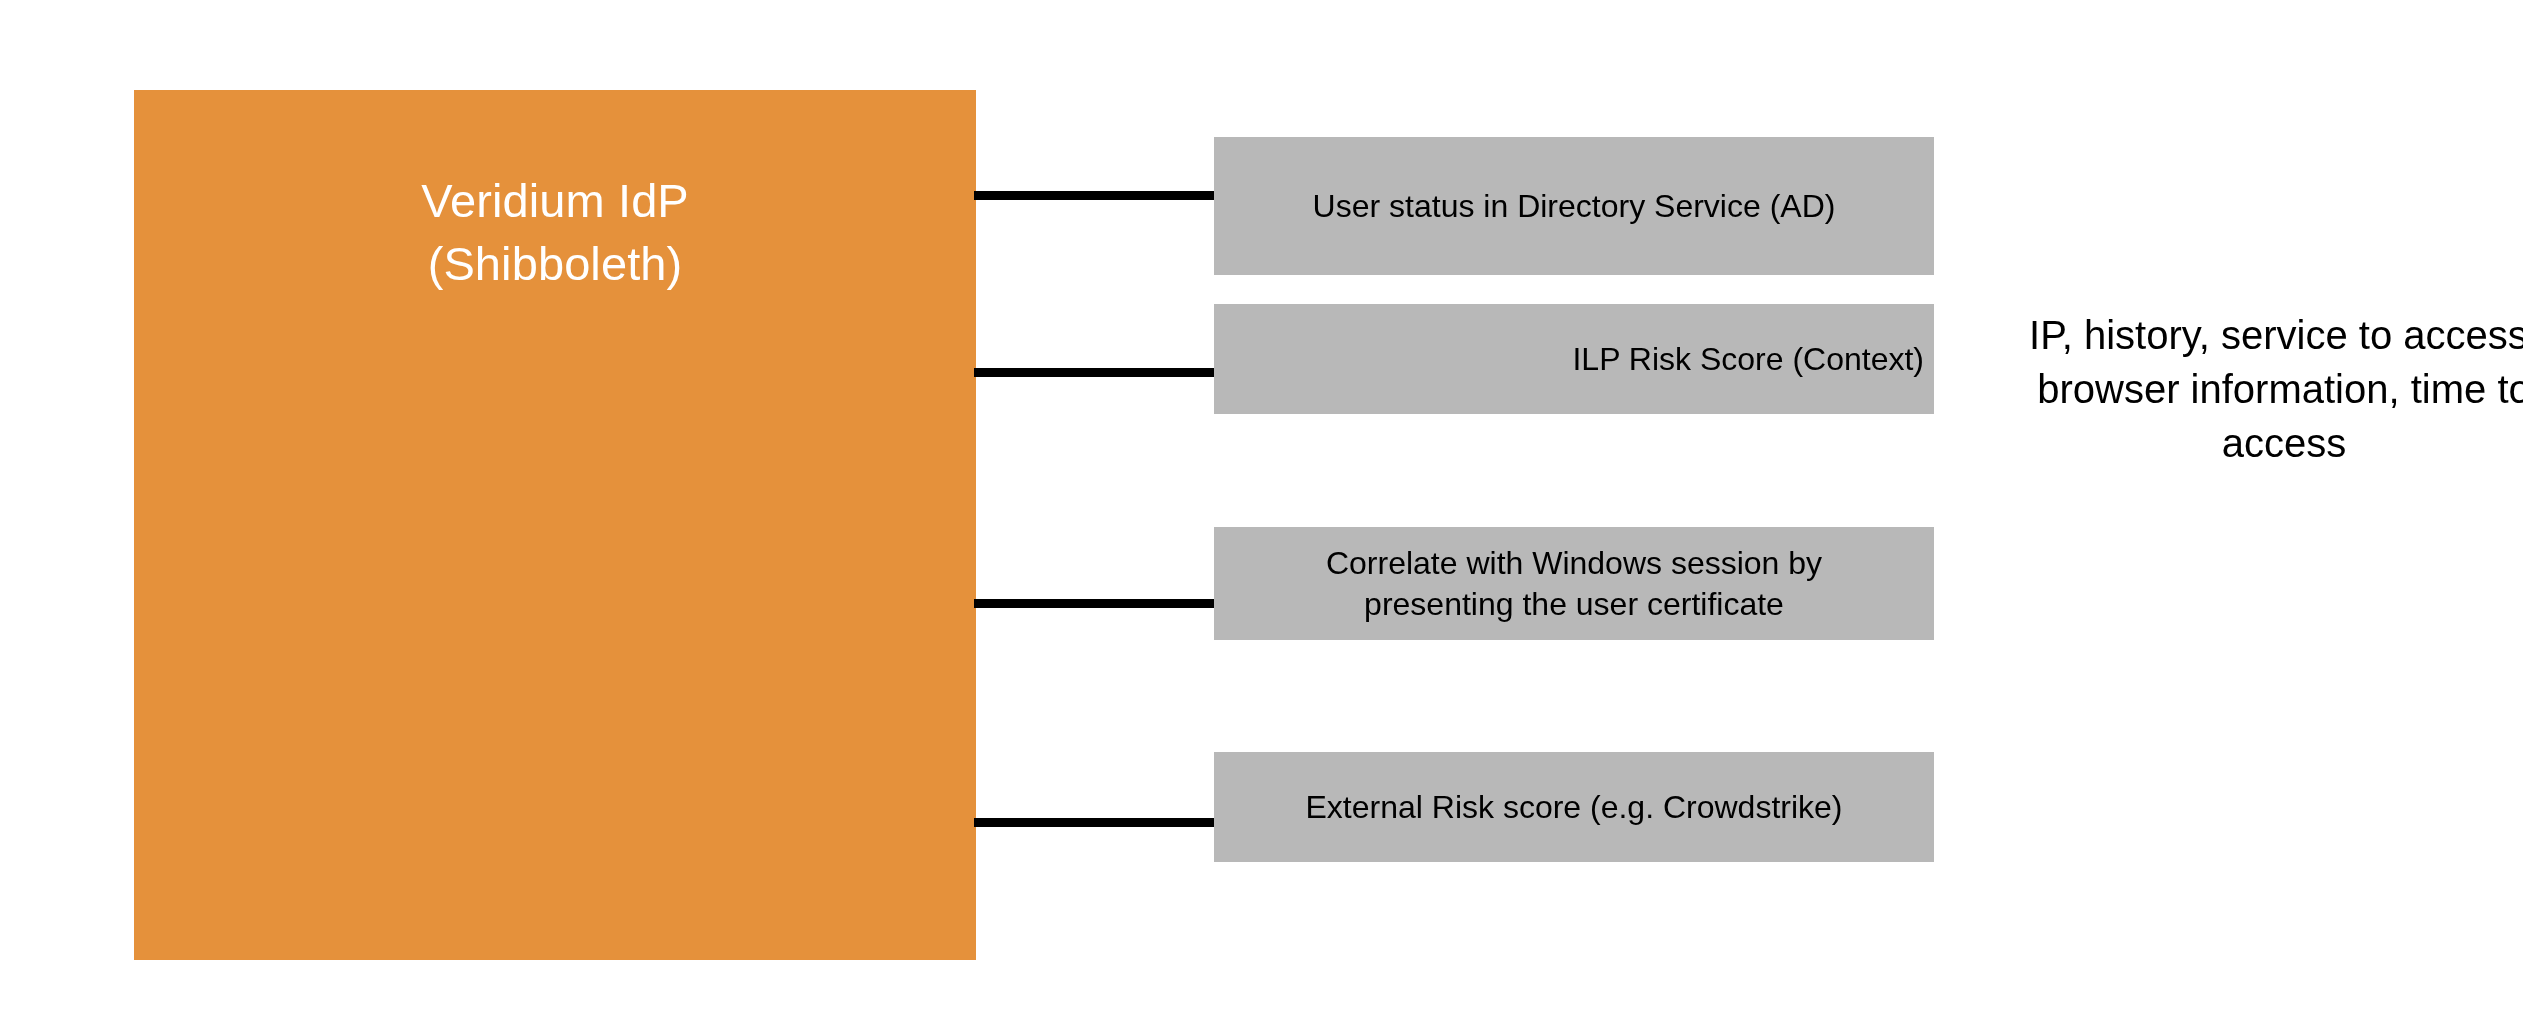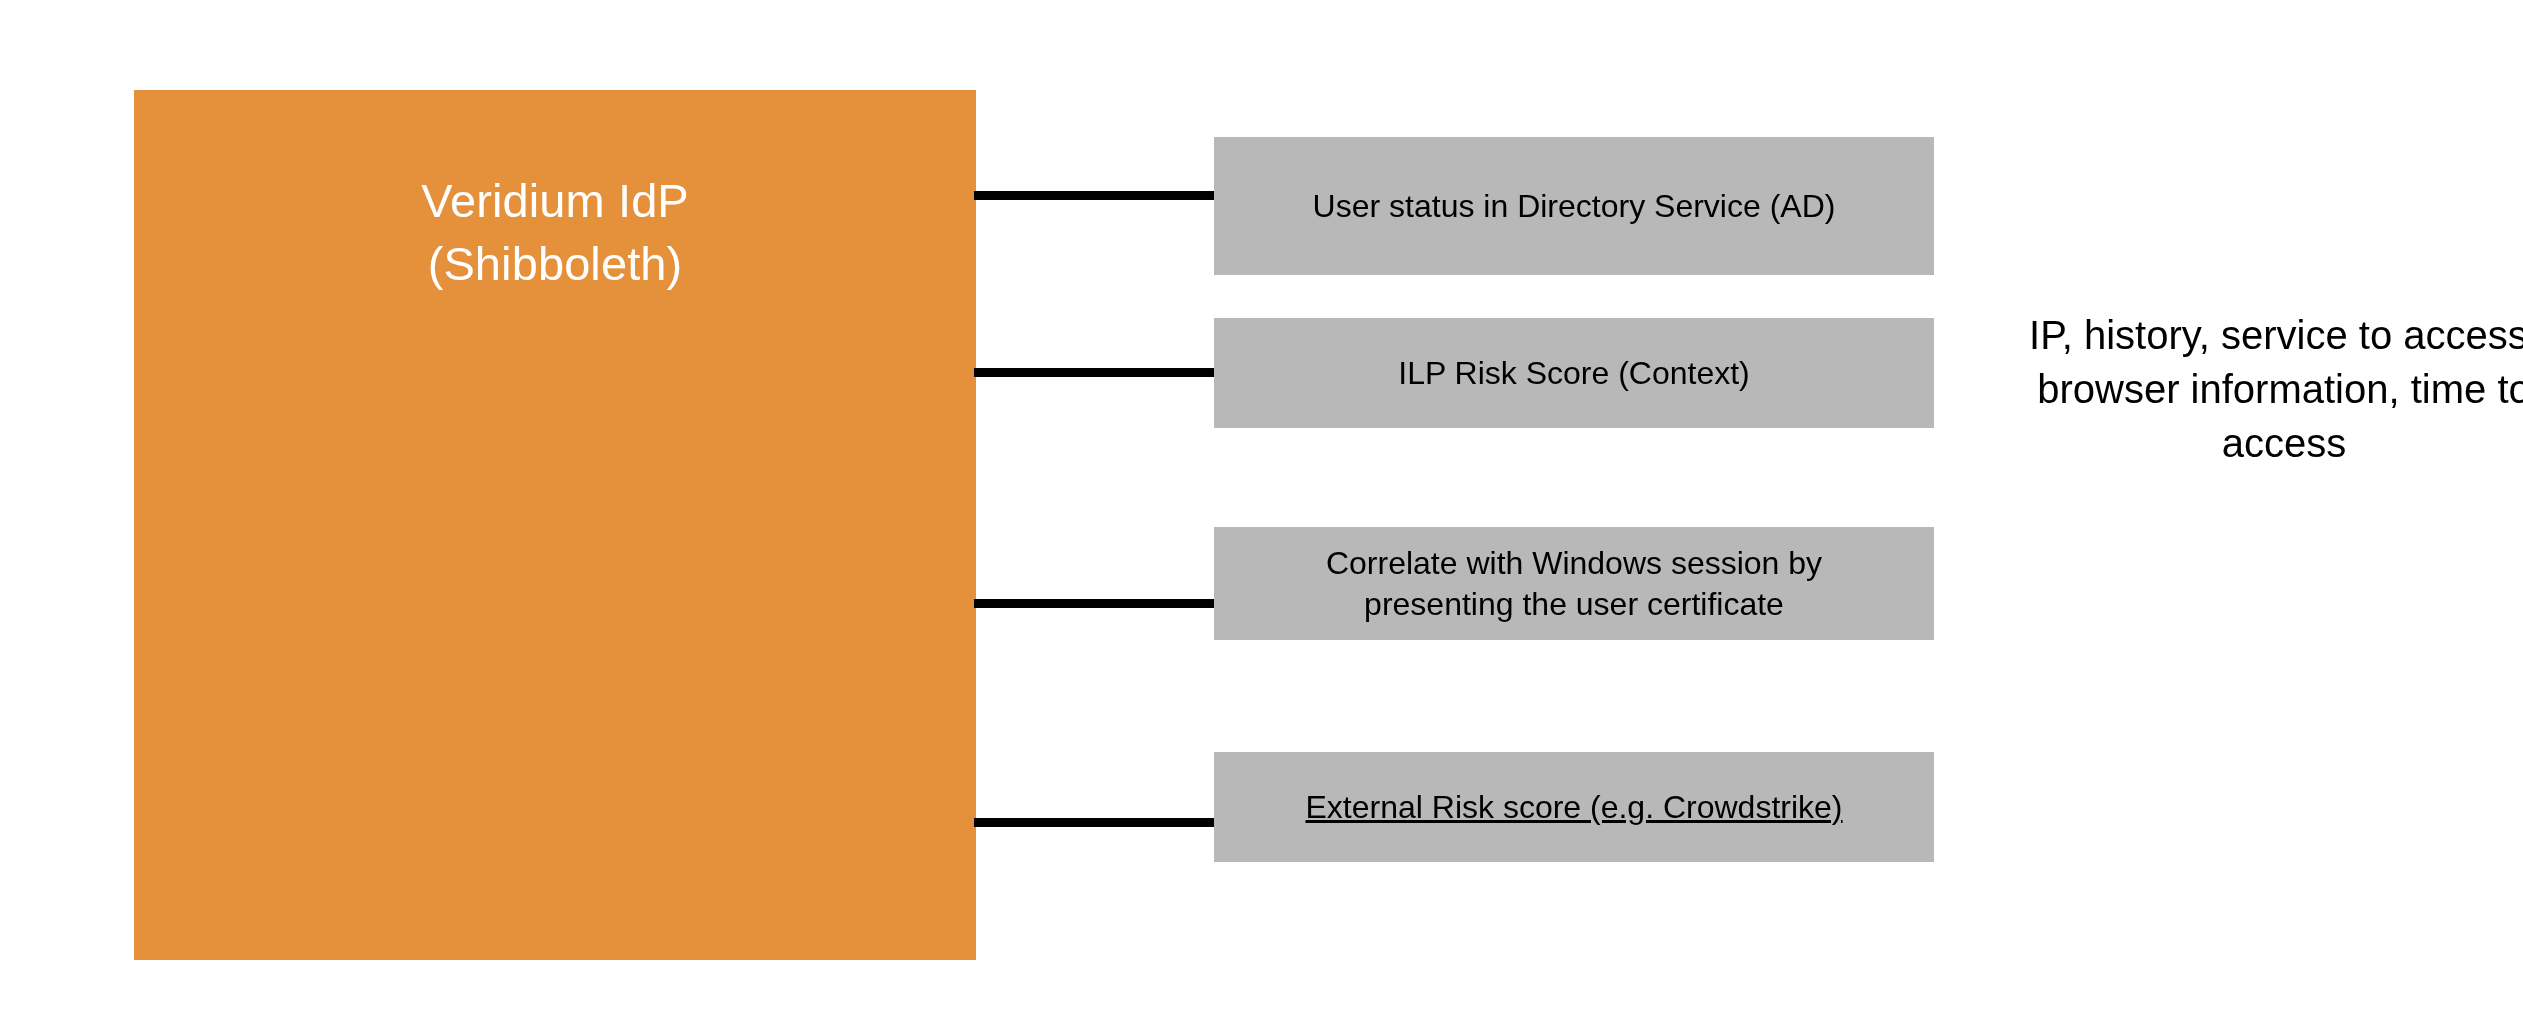--- a/index.html
+++ b/index.html
@@ -75,23 +75,23 @@
     padding: 0 10px;
   }
   .attr-box-label {
     color: #000000;
     font-size: 32px;
     line-height: 1.27;
     text-align: center;
     white-space: pre-line;
   }
   .attr-box-1 { top: 137px; height: 138px; }
-  .attr-box-2 { top: 318px; height: 110px; }
+  .attr-box-2 { top: 304px; height: 110px; justify-content: flex-end; }
   .attr-box-3 { top: 527px; height: 113px; align-items: center; }
-  .attr-box-4 { top: 752px; height: 110px; text-decoration: underline; }
+  .attr-box-4 { top: 752px; height: 110px; }
 
   
   .context-note {
     position: absolute;
     left: 1975px;
     top: 308px;
     width: 530px;
     color: #000000;
     font-size: 40px;
     line-height: 1.35;

